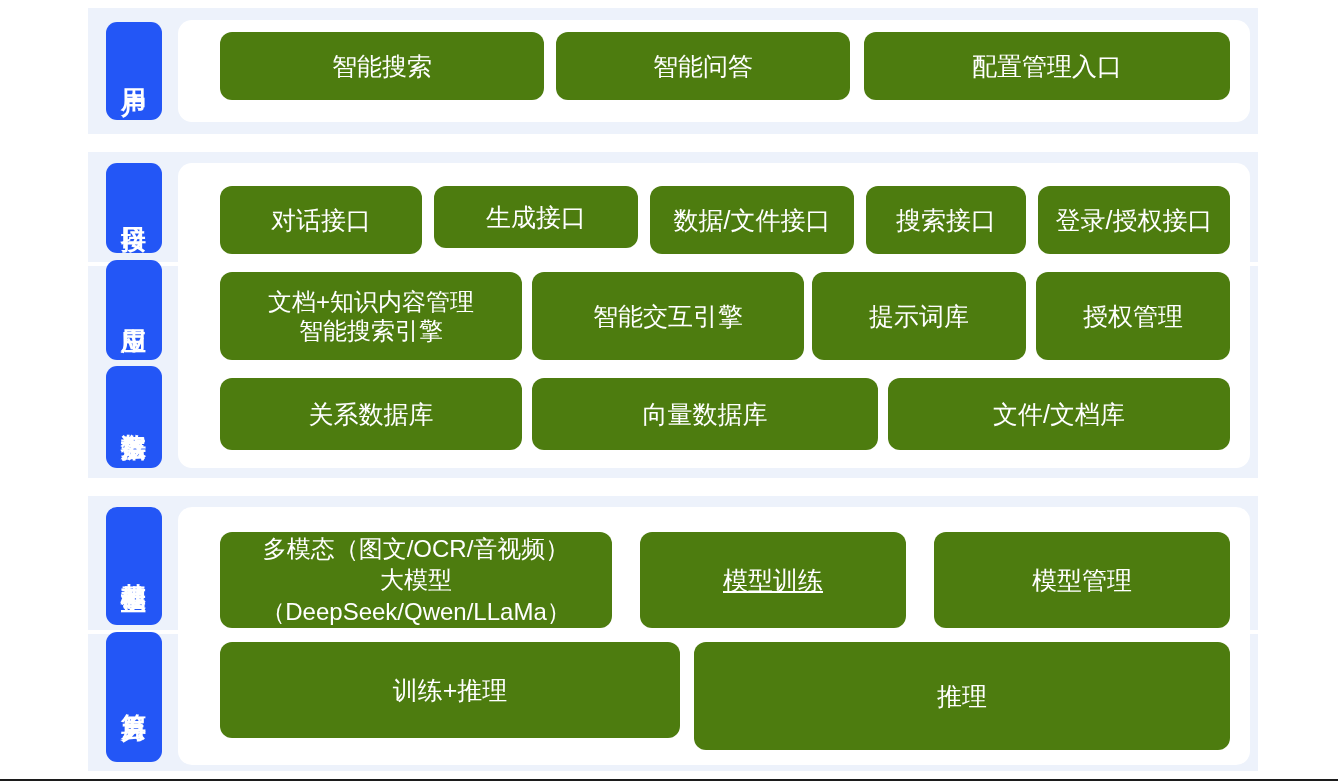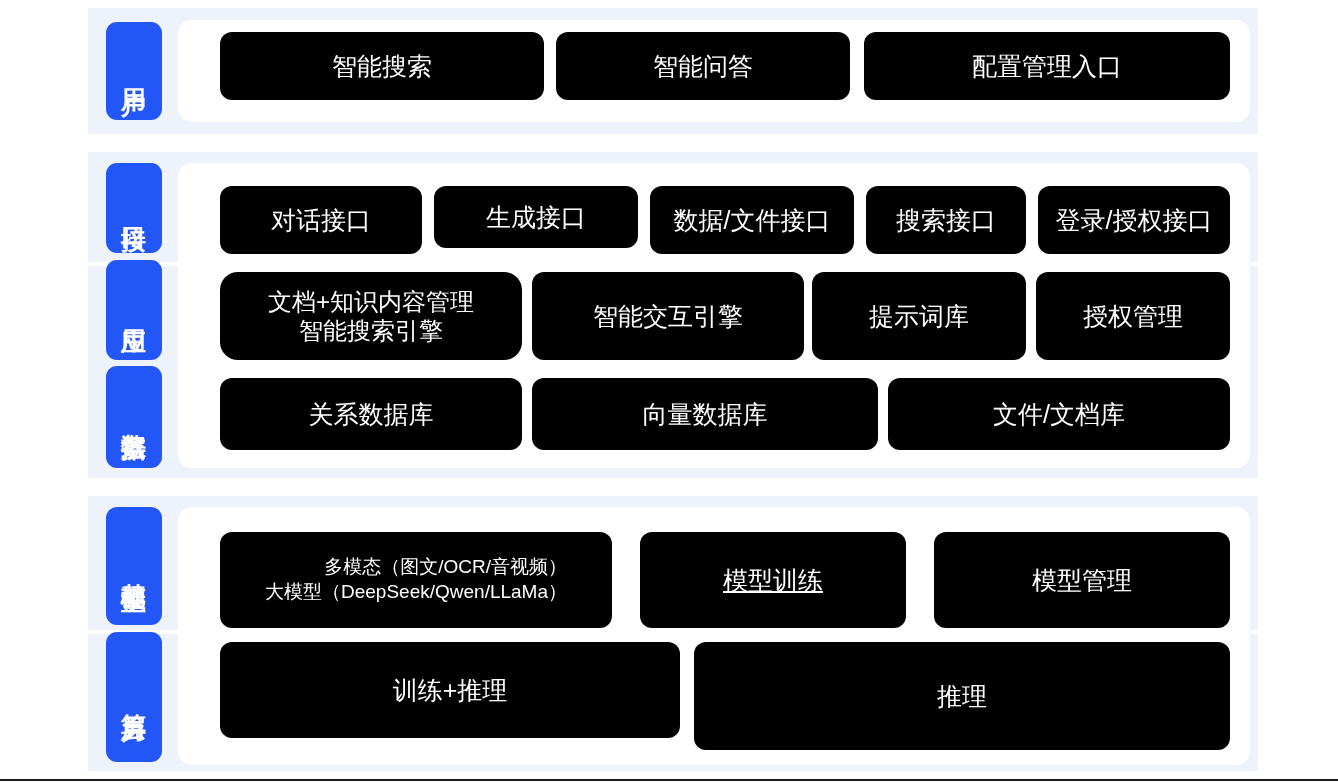--- a/index.html
+++ b/index.html
@@ -54,35 +54,35 @@
     text-orientation:upright;
     letter-spacing:2px;
     font-size:25px;
     line-height:1.12;
     text-align:center;
   }
 
   
   .card{
     position:absolute;
-    background:#000000;
+    background:#4d7c0f;
     border-radius:12px;
     color:#ffffff;
     display:flex;
     align-items:center;
     justify-content:center;
     text-align:center;
     font-size:25px;
     line-height:1.22;
     box-sizing:border-box;
     padding:4px 8px;
     white-space:pre-line;
   }
   .card.two-line{font-size:24px;}
-  .card.model-card{font-size:19px;line-height:1.3;text-align:right;}
+  .card.model-card{font-size:24px;line-height:1.3;}
 
   .bottom-rule{
     position:absolute;
     left:0;top:779px;
     width:1338px;height:2px;
     background:#1c1c1c;
   }
 </style>
 </head>
 <body>
@@ -119,21 +119,21 @@
   <div class="chip" style="top:366px;height:102px;">
     <span class="vtext">数据层</span>
   </div>
 
   <div class="card" style="left:220px;top:186px;width:202px;height:68px;">对话接口</div>
   <div class="card" style="left:434px;top:186px;width:204px;height:62px;">生成接口</div>
   <div class="card" style="left:650px;top:186px;width:204px;height:68px;">数据/文件接口</div>
   <div class="card" style="left:866px;top:186px;width:160px;height:68px;text-align:right;">搜索接口</div>
   <div class="card" style="left:1038px;top:186px;width:192px;height:68px;">登录/授权接口</div>
 
-  <div class="card two-line" style="left:220px;top:272px;width:302px;height:88px;border-radius:18px;">文档+知识内容管理
+  <div class="card two-line" style="left:220px;top:272px;width:302px;height:88px;">文档+知识内容管理
 智能搜索引擎</div>
   <div class="card" style="left:532px;top:272px;width:272px;height:88px;">智能交互引擎</div>
   <div class="card" style="left:812px;top:272px;width:214px;height:88px;">提示词库</div>
   <div class="card" style="left:1036px;top:272px;width:194px;height:88px;">授权管理</div>
 
   <div class="card" style="left:220px;top:378px;width:302px;height:72px;">关系数据库</div>
   <div class="card" style="left:532px;top:378px;width:346px;height:72px;">向量数据库</div>
   <div class="card" style="left:888px;top:378px;width:342px;height:72px;">文件/文档库</div>
 
   <div class="band" style="top:496px;height:134px;"></div>

